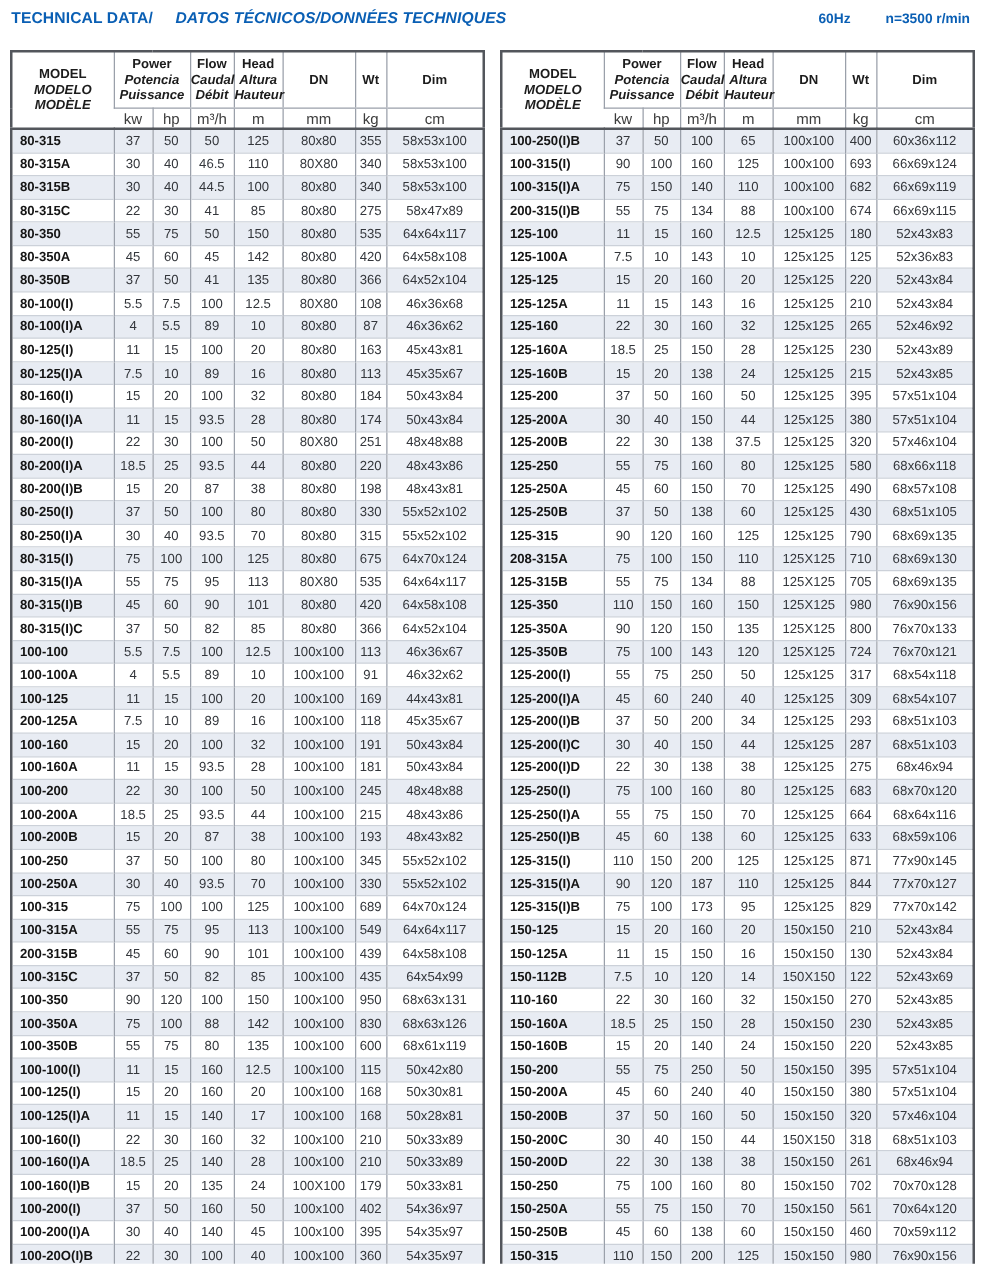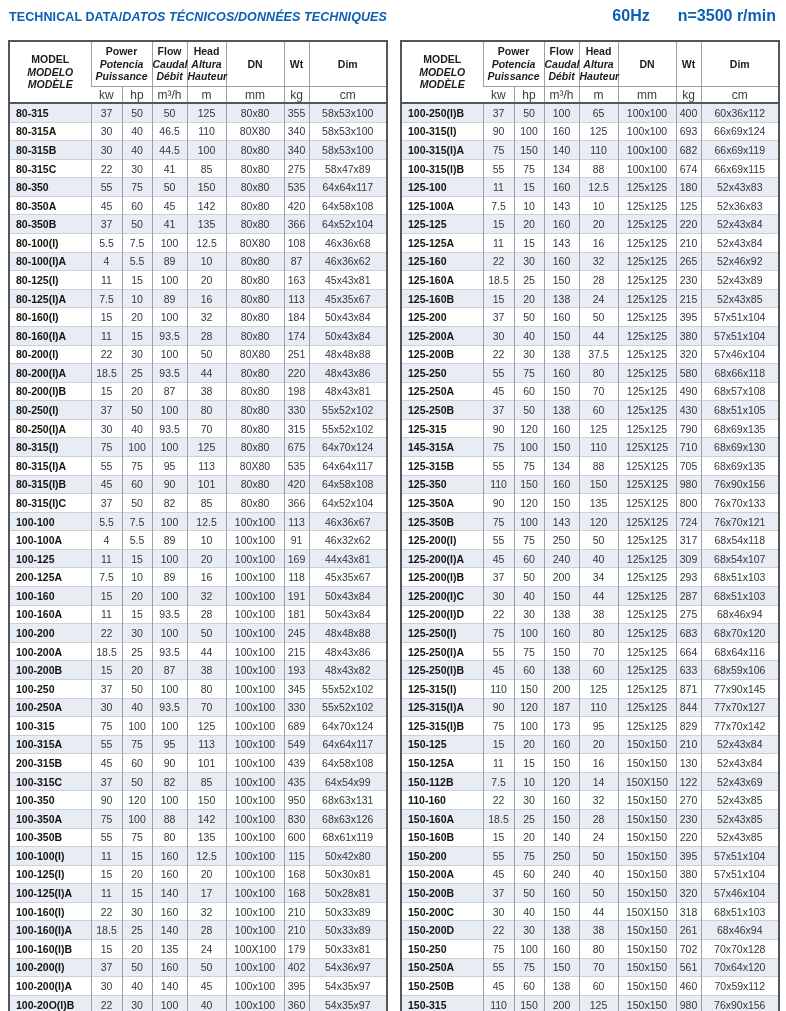--- a/index.html
+++ b/index.html
@@ -13,22 +13,22 @@
   }
   :root {
     --accent:#0a5fb4;
     --row-shade:#e8ecf3;
     --border-dark:#53565c;
     --border-col:#9aa0aa;
     --border-row:#ccd1d9;
   }
   .page-header { position:absolute; top:7px; left:9px; right:10px; display:flex; justify-content:space-between; align-items:baseline; }
   .page-title { font-size:12.5px; font-weight:bold; color:var(--accent); letter-spacing:0.1px; }
-  .page-title .it { font-style:italic; }
-  .freq-block { font-size:16px; font-weight:bold; color:var(--accent); }
+  .page-title .it { font-style:italic;margin-left:18px; }
+  .freq-block { font-size:11px; font-weight:bold; color:var(--accent); }
   .freq-block .spacer { display:inline-block; width:28px; }
 
   table.data-table {
     position:absolute; top:40px;
     width:378px;
     border-collapse:collapse;
     table-layout:fixed;
     border:2px solid var(--border-dark);
     background:#fff;
   }
@@ -703,21 +703,21 @@
         <td class="model">100-315(I)A</td>
         <td>75</td>
         <td>150</td>
         <td>140</td>
         <td>110</td>
         <td>100x100</td>
         <td>682</td>
         <td>66x69x119</td>
       </tr>
       <tr>
-        <td class="model">100-315(I)B</td>
+        <td class="model">200-315(I)B</td>
         <td>55</td>
         <td>75</td>
         <td>134</td>
         <td>88</td>
         <td>100x100</td>
         <td>674</td>
         <td>66x69x115</td>
       </tr>
       <tr>
         <td class="model">125-100</td>
@@ -853,21 +853,21 @@
         <td class="model">125-315</td>
         <td>90</td>
         <td>120</td>
         <td>160</td>
         <td>125</td>
         <td>125x125</td>
         <td>790</td>
         <td>68x69x135</td>
       </tr>
       <tr>
-        <td class="model">145-315A</td>
+        <td class="model">208-315A</td>
         <td>75</td>
         <td>100</td>
         <td>150</td>
         <td>110</td>
         <td>125X125</td>
         <td>710</td>
         <td>68x69x130</td>
       </tr>
       <tr>
         <td class="model">125-315B</td>

